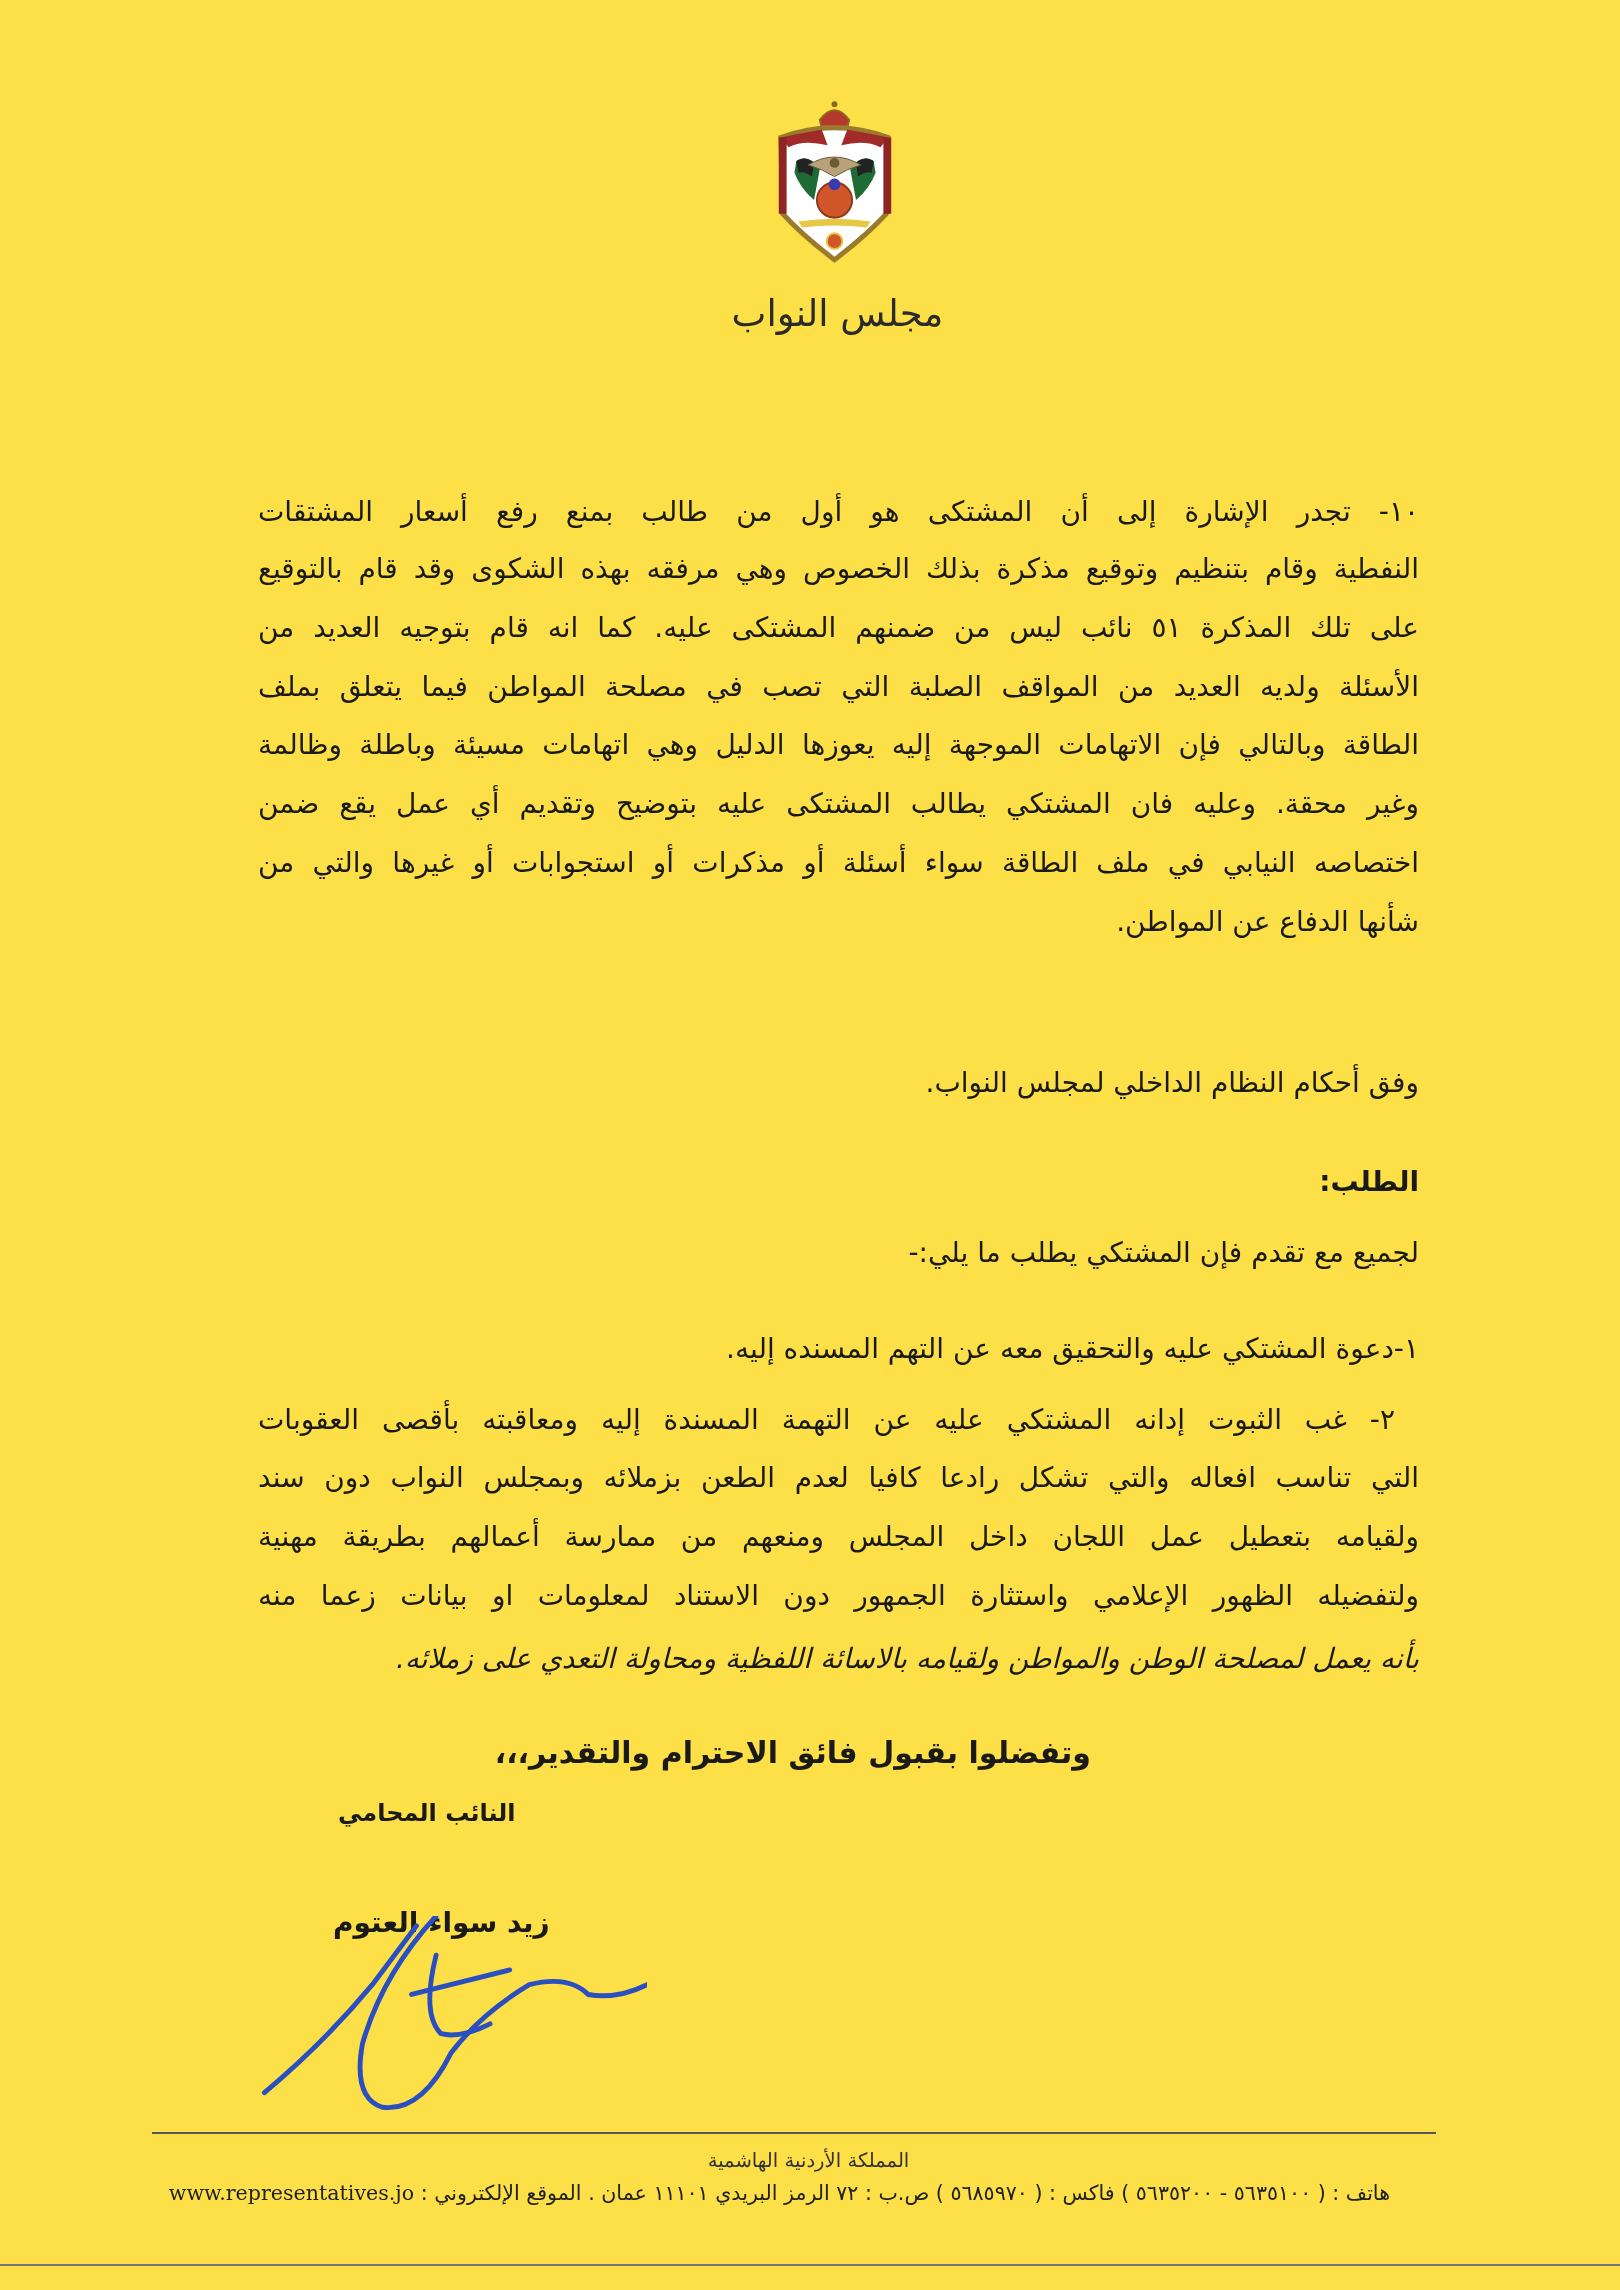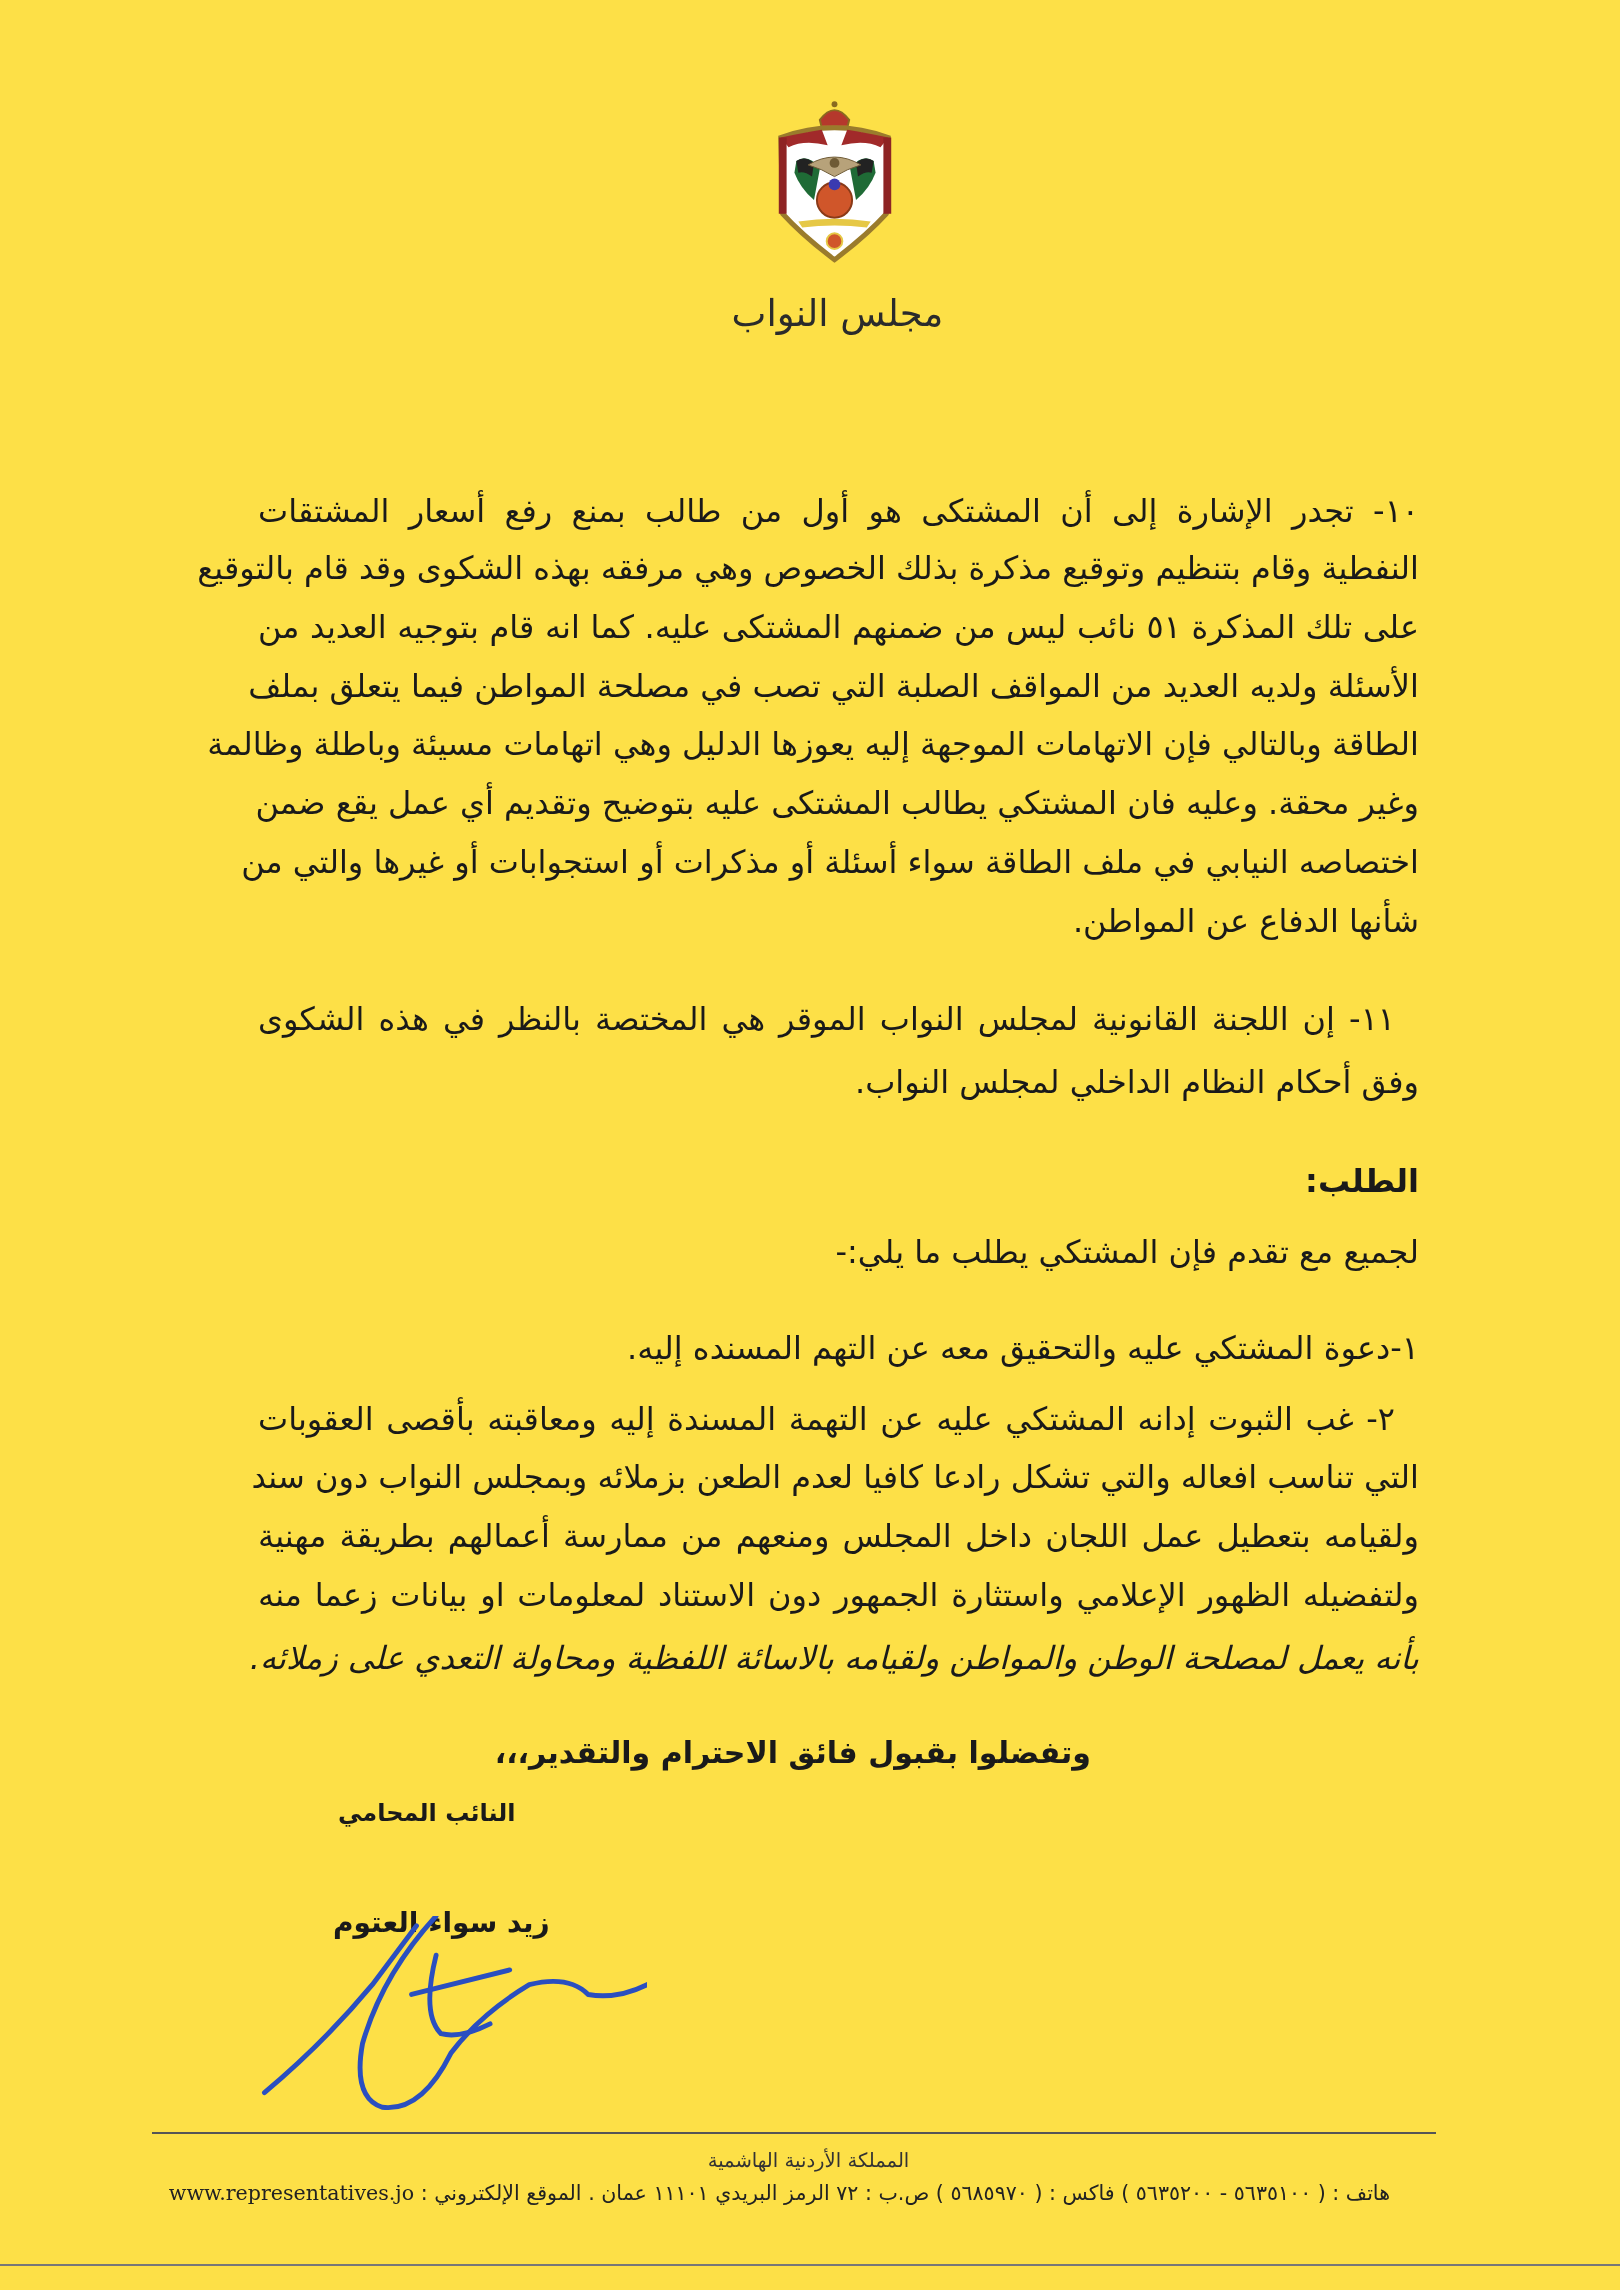--- a/index.html
+++ b/index.html
@@ -36,21 +36,21 @@
       font-size: 37px;
       color: #2b2b2b;
       direction: rtl;
       letter-spacing: 1px;
     }
     
     .line {
       position: absolute;
       direction: rtl;
       font-family: "DejaVu Sans", "Liberation Sans", sans-serif;
-      font-size: 32px;
+      font-size: 28px;
       line-height: 39px;
       white-space: nowrap;
       color: #1a1a1a;
     }
     .just {
       right: 201px;
       width: 1161px;
       text-align: justify;
       text-align-last: justify;
     }
@@ -173,21 +173,20 @@
 
   <div class="line just" style="top:492px;">١٠- تجدر الإشارة إلى أن المشتكى هو أول من طالب بمنع رفع أسعار المشتقات</div>
   <div class="line just" style="top:549px;">النفطية وقام بتنظيم وتوقيع مذكرة بذلك الخصوص وهي مرفقه بهذه الشكوى وقد قام بالتوقيع</div>
   <div class="line just" style="top:608px;">على تلك المذكرة ٥١ نائب ليس من ضمنهم المشتكى عليه. كما انه قام بتوجيه العديد من</div>
   <div class="line just" style="top:667px;">الأسئلة ولديه العديد من المواقف الصلبة التي تصب في مصلحة المواطن فيما يتعلق بملف</div>
   <div class="line just" style="top:725px;">الطاقة وبالتالي فإن الاتهامات الموجهة إليه يعوزها الدليل وهي اتهامات مسيئة وباطلة وظالمة</div>
   <div class="line just" style="top:784px;">وغير محقة. وعليه فان المشتكي يطالب المشتكى عليه بتوضيح وتقديم أي عمل يقع ضمن</div>
   <div class="line just" style="top:843px;">اختصاصه النيابي في ملف الطاقة سواء أسئلة أو مذكرات أو استجوابات أو غيرها والتي من</div>
   <div class="line start" style="top:902px;">شأنها الدفاع عن المواطن.</div>
 
-  <div class="line start" style="top:1000px; right:225px; width:1137px; text-align:justify; text-align-last:justify;">١١- إن اللجنة القانونية لمجلس النواب الموقر هي المختصة بالنظر في هذه الشكوى</div>
   <div class="line start" style="top:1063px;">وفق أحكام النظام الداخلي لمجلس النواب.</div>
 
   <div class="line start bold" style="top:1162px;">الطلب:</div>
   <div class="line start" style="top:1233px;">لجميع مع تقدم فإن المشتكي يطلب ما يلي:-</div>
   <div class="line start" style="top:1302px;margin-top:27px;">١-دعوة المشتكي عليه والتحقيق معه عن التهم المسنده إليه.</div>
 
   <div class="line just" style="top:1400px; right:225px; width:1137px;">٢- غب الثبوت إدانه المشتكي عليه عن التهمة المسندة إليه ومعاقبته بأقصى العقوبات</div>
   <div class="line just" style="top:1458px;">التي تناسب افعاله والتي تشكل رادعا كافيا لعدم الطعن بزملائه وبمجلس النواب دون سند</div>
   <div class="line just" style="top:1517px;">ولقيامه بتعطيل عمل اللجان داخل المجلس ومنعهم من ممارسة أعمالهم بطريقة مهنية</div>
   <div class="line just" style="top:1576px;">ولتفضيله الظهور الإعلامي واستثارة الجمهور دون الاستناد لمعلومات او بيانات زعما منه</div>

